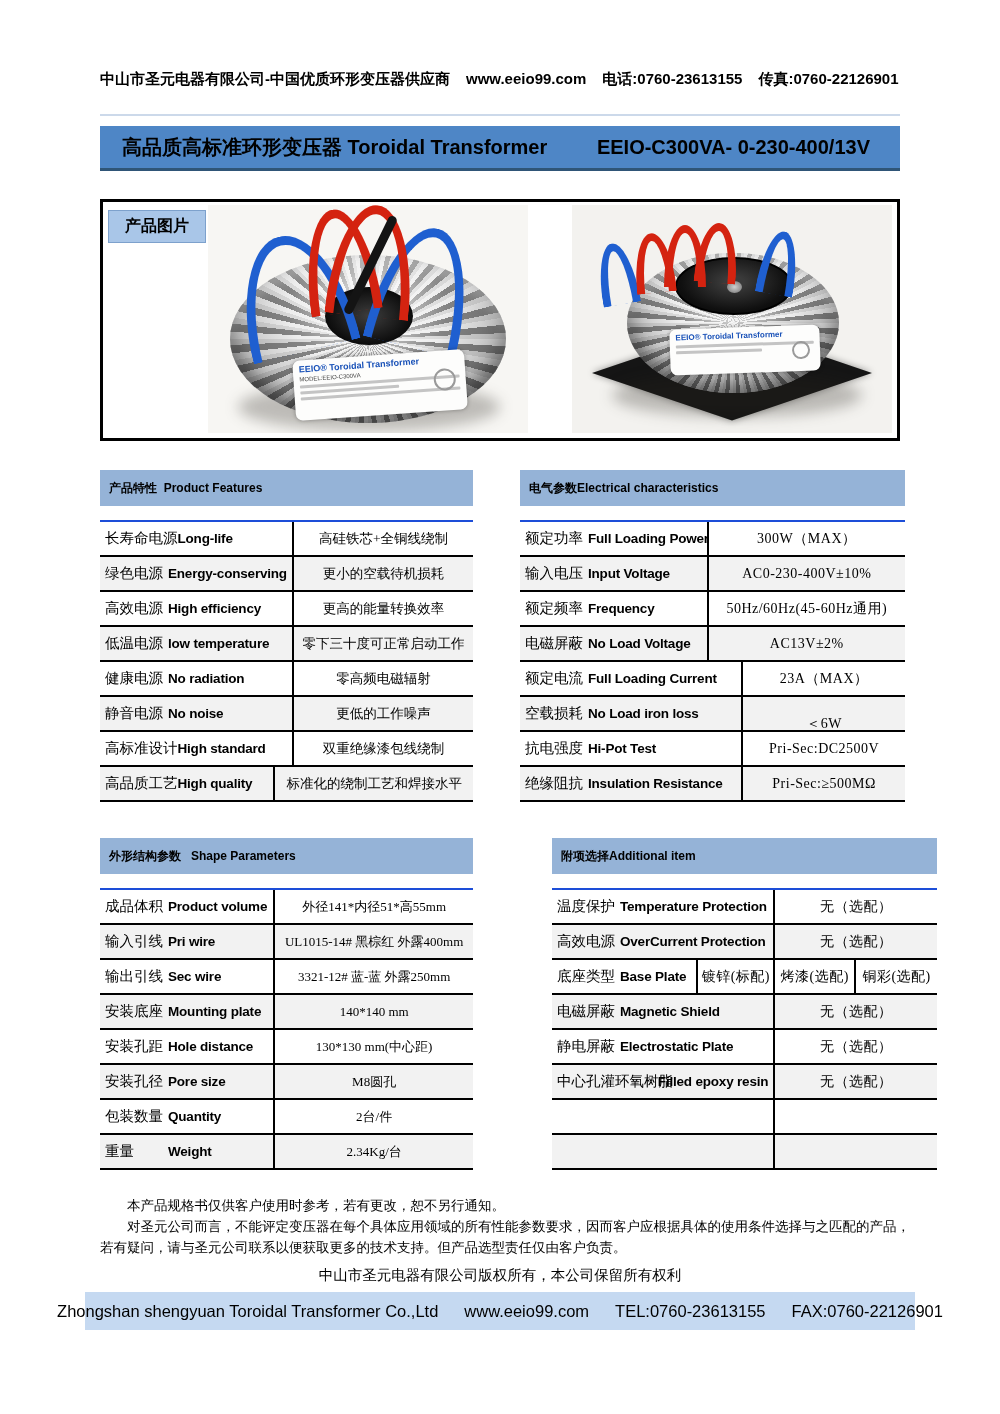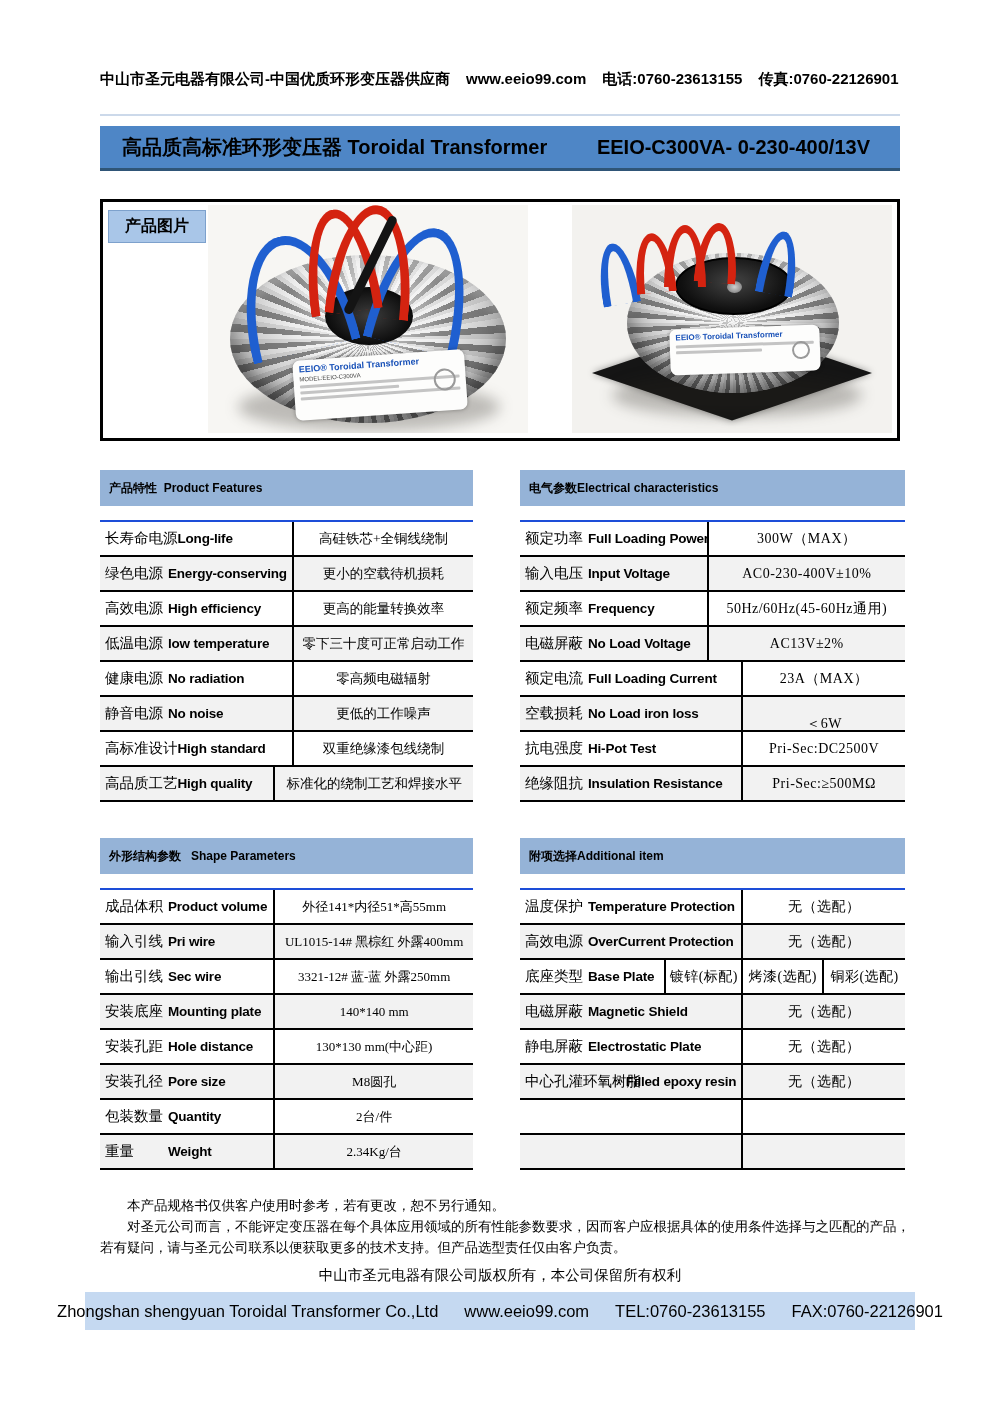--- a/index.html
+++ b/index.html
@@ -50,21 +50,21 @@
   .sticker .model { font-size:6px; color:#444; margin-top:2px; white-space:nowrap; }
   .sticker .bar { height:3px; background:#c4c4c4; margin-top:3px; border-radius:1px; }
   .sticker .bar.short { width:62%; }
   .sticker .dial { position:absolute; right:10px; top:18px; width:22px; height:22px; border:2px solid #9a9a9a; border-radius:50%; }
 
   
   .section { position:absolute; }
   .sec-features { left:100px; top:470px; width:373px; }
   .sec-electrical { left:520px; top:470px; width:385px; }
   .sec-shape { left:100px; top:838px; width:373px; }
-  .sec-additional { left:520px; top:838px; width:385px; }
+  .sec-additional { left:552px; top:838px; width:385px; }
   .sec-header { height:36px; background:#95b3d7; display:flex; align-items:center; padding-left:9px; font-size:12px; font-weight:700; white-space:pre; }
   .table { margin-top:14px; border-top:2px solid #1d4ed8; }
   .trow { display:flex; border-bottom:2px solid #000; height:35px; background:#fff; }
   .trow.alt { background:#f2f2f2; }
   .tcell { flex:0 0 auto; display:flex; align-items:center; overflow:hidden; white-space:nowrap; padding:0 5px; }
   .tcell:not(:last-child) { border-right:2px solid #000; }
   .tcell.value { justify-content:center; font-family:"Liberation Serif","DejaVu Serif",serif; font-size:14px; letter-spacing:.5px; }
   .sec-features .tcell.value { font-size:13.5px; letter-spacing:0; }
   .sec-shape .tcell.value { font-size:13px; letter-spacing:0; }
   .cn { font-family:"Liberation Serif","DejaVu Serif",serif; font-size:14.5px; display:inline-block; min-width:63px; }

